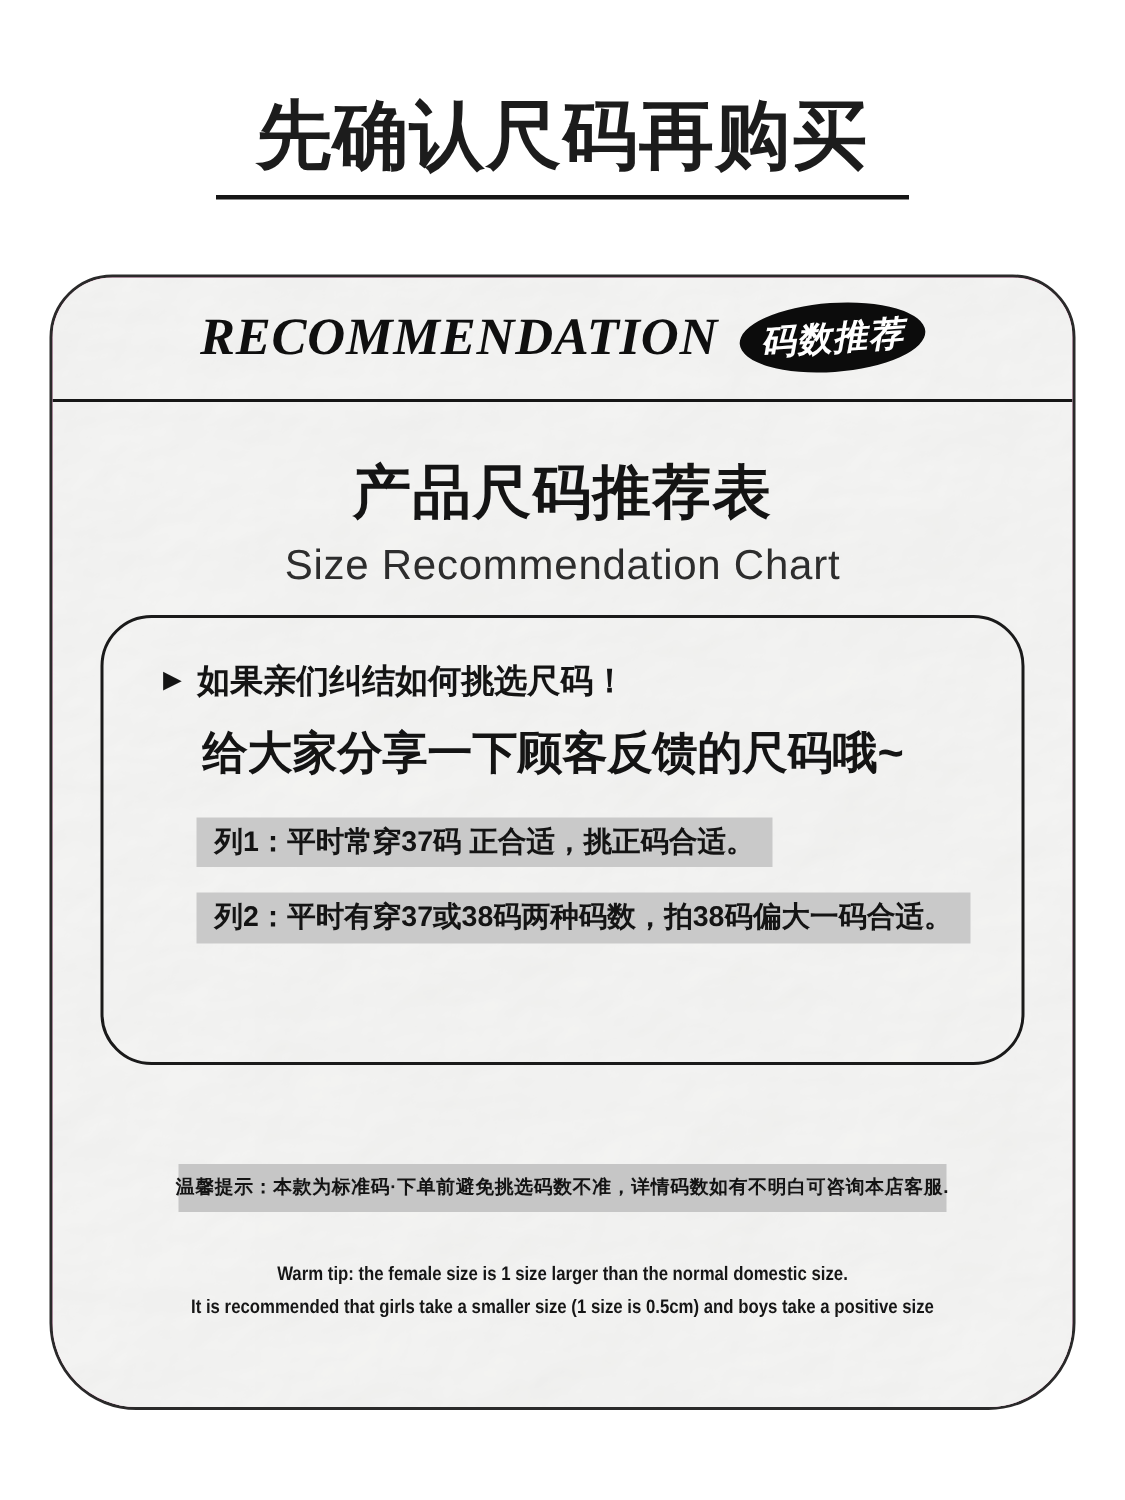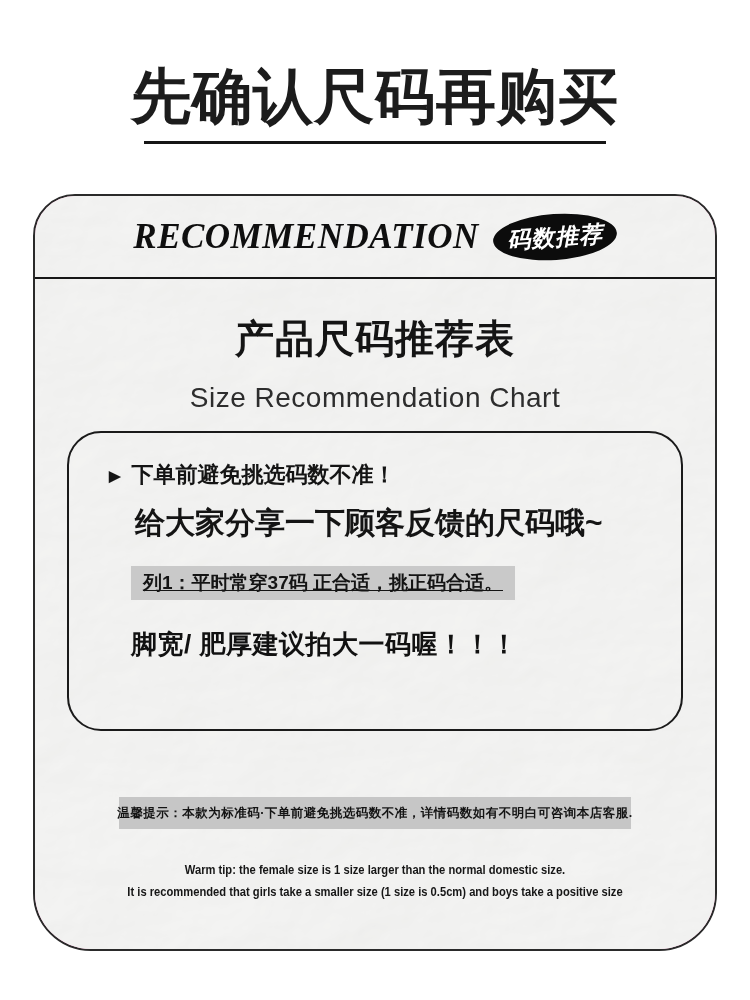--- a/index.html
+++ b/index.html
@@ -6,21 +6,21 @@
   body{
     width:750px;height:1000px;background:#ffffff;
     font-family:"Liberation Sans", sans-serif;color:#161616;
     -webkit-font-smoothing:antialiased;
   }
   .page{position:relative;width:750px;height:1000px;overflow:hidden;background:#ffffff;}
 
   
   .page-title{
     margin:62px auto 0;text-align:center;
-    font-size:60px;font-weight:900;letter-spacing:1px;line-height:1.15;color:#1c1c1c;
+    font-size:50px;font-weight:900;letter-spacing:1px;line-height:1.15;color:#1c1c1c;
   }
   .title-underline{width:462px;height:3px;background:#161616;margin:10px auto 0;}
 
   
   .card{
     position:relative;box-sizing:border-box;
     width:684px;height:757px;margin:50px auto 0;
     border:2px solid #2a2a2a;border-radius:42px 42px 58px 58px;
     background:#f9a8d4;overflow:hidden;
   }
@@ -36,35 +36,35 @@
     font-size:35px;letter-spacing:.5px;color:#0f0f0f;white-space:nowrap;
   }
   .badge{
     background:#0c0c0c;color:#ffffff;border-radius:50%;
     width:124px;height:46px;display:flex;align-items:center;justify-content:center;
     transform:rotate(-4deg);
     font-style:italic;font-weight:700;font-size:23px;letter-spacing:1px;white-space:nowrap;
   }
 
   .sec-title-zh{margin-top:33px;text-align:center;font-size:39px;font-weight:900;letter-spacing:1px;color:#141414;}
-  .sec-title-en{margin-top:16px;text-align:center;font-size:28px;font-weight:400;color:#2d2d2d;letter-spacing:.5px;}
+  .sec-title-en{margin-top:6px;text-align:center;font-size:28px;font-weight:400;color:#2d2d2d;letter-spacing:.5px;}
 
   .feedback-box{
     box-sizing:border-box;width:616px;height:300px;margin:17px auto 0;
     border:2px solid #1a1a1a;border-radius:34px;
     padding:27px 24px 0 40px;background:transparent;
   }
   .fb-row1{display:flex;align-items:center;gap:11px;font-size:22px;font-weight:700;color:#141414;}
   .bullet{font-size:15px;line-height:1;color:#141414;}
   .fb-row2{margin:13px 0 0 26px;font-size:30px;font-weight:700;color:#141414;}
   .fb-item{
     display:inline-block;background:#c9c9c9;color:#141414;
     font-size:19px;font-weight:600;padding:6px 12px;line-height:1.15;
   }
-  .fb-item1{margin:22px 11px 0 22px;text-decoration:underline;}
+  .fb-item1{margin:22px 11px 0 22px;}
   .fb-item2{margin:17px 0 0 22px;}
   .fb-note{margin:27px 0 0 22px;font-size:26px;font-weight:900;letter-spacing:.5px;color:#111111;}
 
   .tip-bar{
     width:512px;height:32px;margin:66px auto 0;background:#c6c6c6;
     display:flex;align-items:center;justify-content:center;
     font-size:12.5px;font-weight:700;letter-spacing:.5px;color:#141414;white-space:nowrap;
   }
   .tips-en{
     margin-top:30px;text-align:center;font-size:13px;font-weight:700;line-height:1.7;color:#161616;
@@ -100,29 +100,31 @@
         <span class="rec-title">RECOMMENDATION</span>
         <span class="badge">码数推荐</span>
       </div>
 
       <div class="sec-title-zh">产品尺码推荐表</div>
       <div class="sec-title-en">Size Recommendation Chart</div>
 
       <div class="feedback-box">
         <div class="fb-row1">
           <span class="bullet">▶</span>
-          <span>下单前避免挑选码数不准！</span>
+          <span>如果亲们纠结如何挑选尺码！</span>
         </div>
         <div class="fb-row2">给大家分享一下顾客反馈的尺码哦~</div>
 
         <div>
           <span class="fb-item fb-item1">列1：平时常穿37码 正合适，挑正码合适。</span>
         </div>
+        <div>
+          <span class="fb-item fb-item2">列2：平时有穿37或38码两种码数，拍38码偏大一码合适。</span>
+        </div>
 
-        <div class="fb-note">脚宽/ 肥厚建议拍大一码喔！！！</div>
       </div>
 
       <div class="tip-bar">温馨提示：本款为标准码·下单前避免挑选码数不准，详情码数如有不明白可咨询本店客服.</div>
 
       <div class="tips-en">
         <div>Warm tip: the female size is 1 size larger than the normal domestic size.</div>
         <div>It is recommended that girls take a smaller size (1 size is 0.5cm) and boys take a positive size</div>
       </div>
 
     </div>

